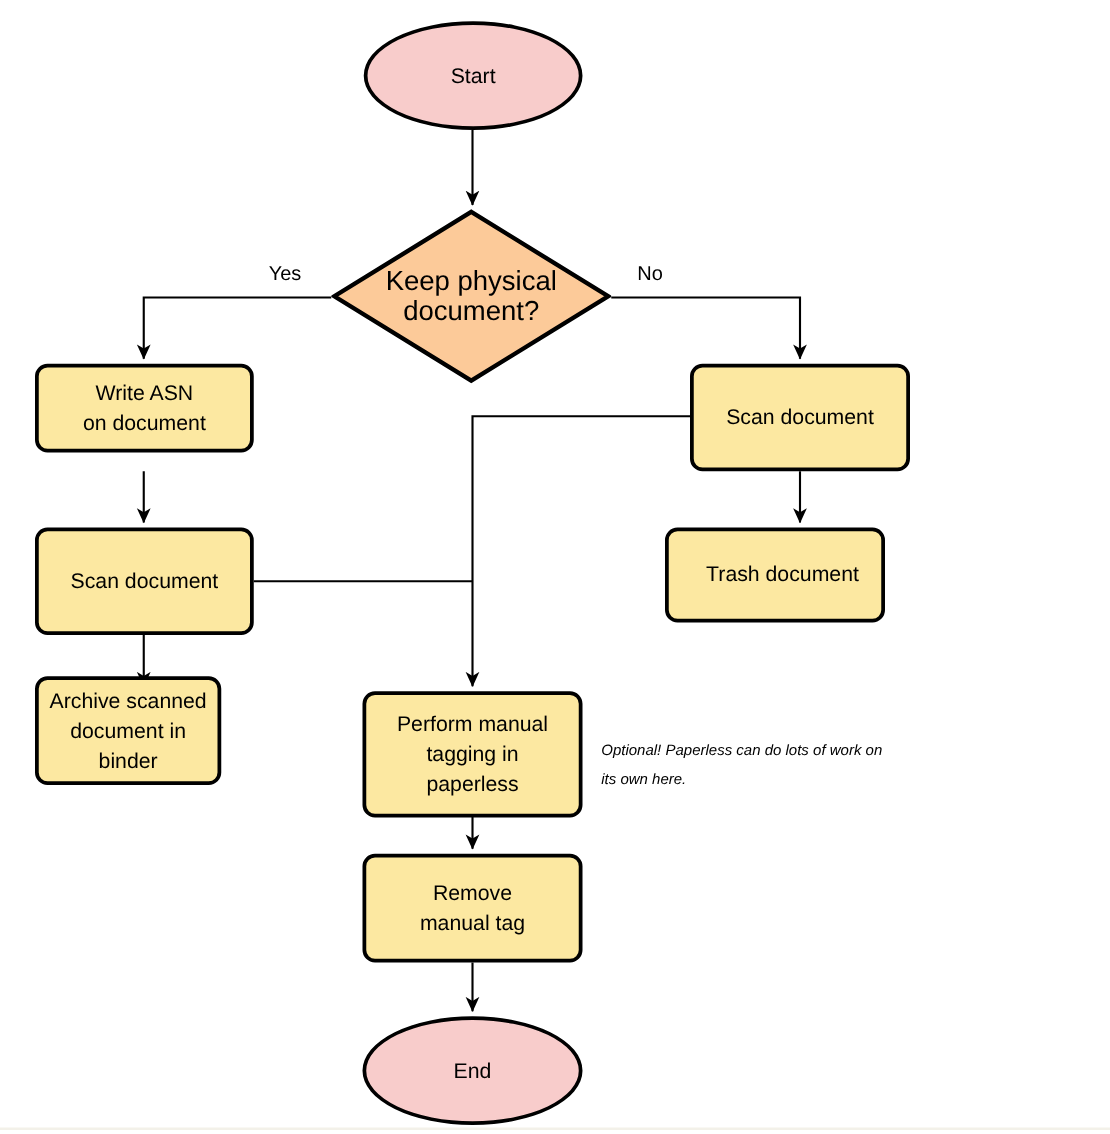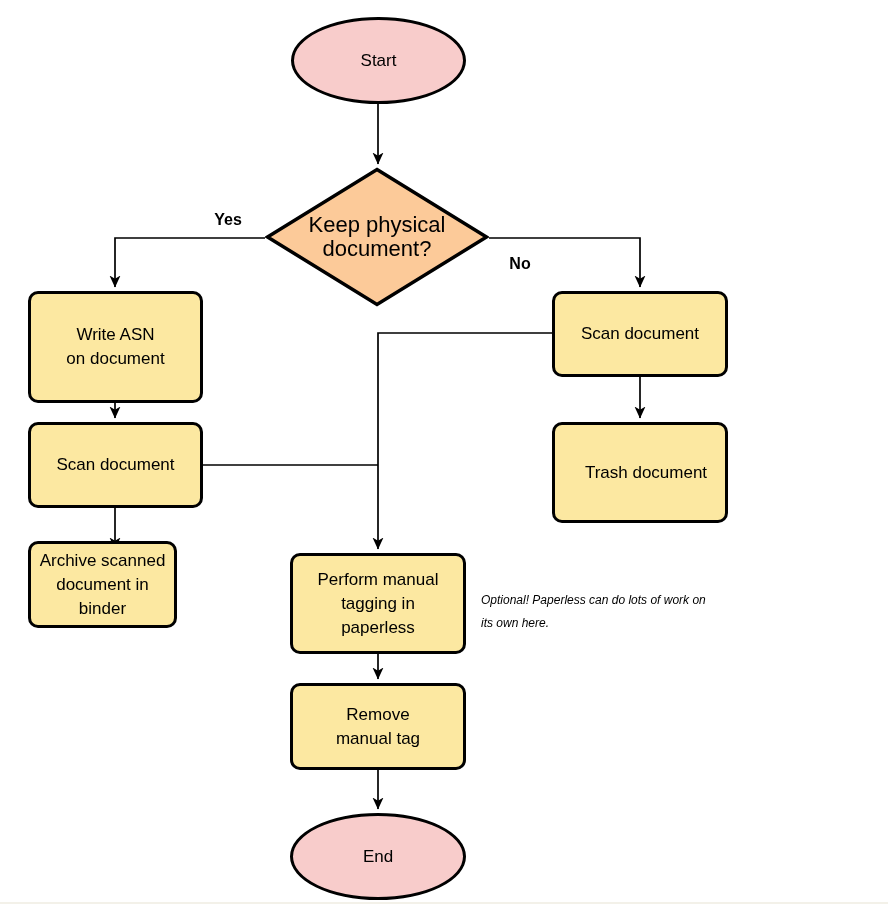--- a/index.html
+++ b/index.html
@@ -56,47 +56,46 @@
     font-size: 22px;
     line-height: 24px;
     white-space: pre-line;
     color: #000000;
   }
   .edge-label {
     position: absolute;
     font-size: 16px;
     color: #000000;
     text-align: center;
-    font-weight: bold;
   }
   .edge-label.yes { left: 203px; top: 211px; width: 50px; }
-  .edge-label.no  { left: 495px; top: 211px; width: 50px; margin-top: 44px; }
+  .edge-label.no  { left: 495px; top: 211px; width: 50px; }
   .annotation {
     position: absolute;
     left: 481px; top: 589px;
     width: 402px;
     font-size: 12px;
     line-height: 23px;
     font-style: italic;
     color: #000000;
     white-space: pre-line;
   }
   .bottom-line {
     position: absolute;
     left: 0; top: 902px;
     width: 888px; height: 2px;
     background: #f3f1e9;
   }
   
   .n-start        { left: 291px; top: 17px;  width: 175px; height: 87px; align-items: center; }
-  .n-write-asn    { left: 28px;  top: 291px; width: 175px; height: 112px; }
+  .n-write-asn    { left: 28px;  top: 291px; width: 175px; height: 71px; }
   .n-scan-left    { left: 28px;  top: 422px; width: 175px; height: 86px; }
   .n-archive      { left: 28px;  top: 541px; width: 149px; height: 87px; }
   .n-scan-right   { left: 552px; top: 291px; width: 176px; height: 86px; }
-  .n-trash        { left: 552px; top: 422px; width: 176px; height: 101px; padding-left: 12px; }
+  .n-trash        { left: 532px; top: 422px; width: 176px; height: 76px; padding-left: 12px; }
   .n-tagging      { left: 290px; top: 553px; width: 176px; height: 101px; }
   .n-remove-inbox { left: 290px; top: 683px; width: 176px; height: 87px; }
   .n-end          { left: 290px; top: 813px; width: 176px; height: 87px; }
 </style>
 </head>
 <body>
 
 <div class="canvas">
 
   <svg class="edge-layer" viewBox="0 0 888 907" xmlns="http://www.w3.org/2000/svg">

